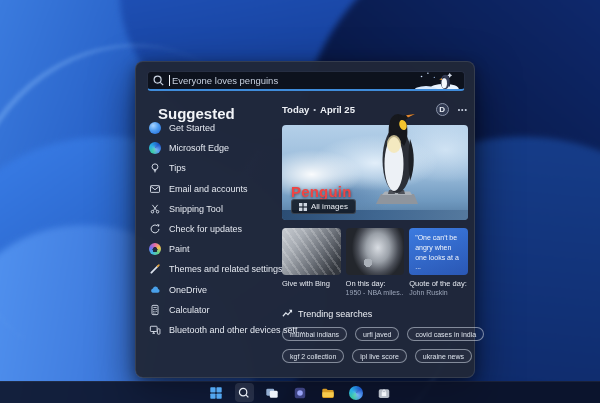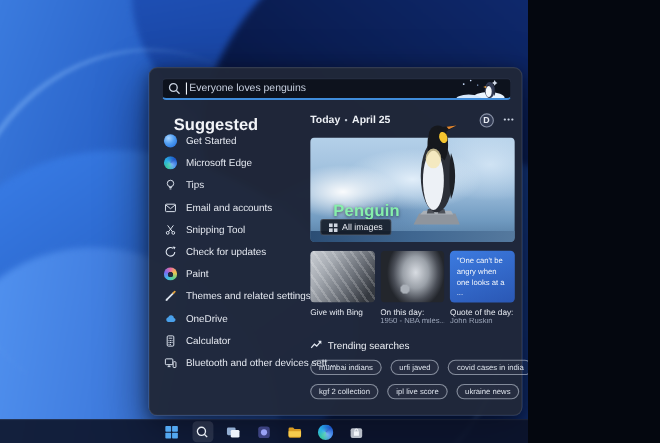--- a/index.html
+++ b/index.html
@@ -1,17 +1,17 @@
 <!DOCTYPE html>
 <html><head>
 <meta charset="utf-8">
 <style>
   * { margin:0; padding:0; box-sizing:border-box; }
   body { background:#04070f; font-family:"Liberation Sans", sans-serif; }
-  .stage { position:relative; width:480px; height:403px; overflow:hidden; }
+  .stage { position:relative; width:600px; height:403px; overflow:hidden; }
 
   
   .wallpaper { position:absolute; inset:0; background:linear-gradient(115deg,#2f6fe4 0%,#1f5ad0 38%,#123b9c 64%,#0a1c55 100%); overflow:hidden; }
   .petal { position:absolute; filter:blur(3px); }
   .p1 { left:-120px; top:-80px; width:420px; height:340px; transform:rotate(-30deg); background:linear-gradient(140deg,#4e95f5,#1b50b8 75%); border-radius:45% 55% 60% 40%/55% 45% 60% 40%; }
   .p2 { left:-60px; top:140px; width:380px; height:300px; transform:rotate(25deg); background:linear-gradient(120deg,#3d83ee,#0f3c9a); border-radius:55% 45% 50% 50%/60% 40% 55% 45%; }
   .p3 { left:120px; top:-150px; width:360px; height:300px; transform:rotate(10deg); background:linear-gradient(160deg,#2a66d8,#0d2f80); border-radius:50% 50% 45% 55%/55% 45% 50% 50%; }
   .p4 { right:-140px; top:-70px; width:430px; height:370px; transform:rotate(20deg); background:linear-gradient(200deg,#11307e,#050e2e); border-radius:48% 52% 55% 45%/60% 45% 55% 40%; }
   .p5 { right:-130px; bottom:-130px; width:470px; height:390px; transform:rotate(-15deg); background:linear-gradient(20deg,#0a1e56,#17408f); border-radius:52% 48% 50% 50%/45% 55% 50% 50%; }
   .p6 { left:-50px; bottom:-90px; width:310px; height:260px; transform:rotate(40deg); background:linear-gradient(60deg,#5a9df8,#2257c2); border-radius:50% 50% 55% 45%/55% 45% 55% 45%; }
@@ -58,21 +58,21 @@
   .hero-img { position:absolute; inset:0; border-radius:4px; overflow:hidden;
     background:
       radial-gradient(70px 34px at 16% 52%, rgba(255,255,255,0.95), transparent 72%),
       radial-gradient(90px 40px at 50% 40%, rgba(238,247,255,0.85), transparent 70%),
       radial-gradient(80px 46px at 88% 26%, rgba(222,237,250,0.75), transparent 72%),
       radial-gradient(60px 30px at 35% 75%, rgba(80,120,165,0.55), transparent 75%),
       linear-gradient(180deg,#b4d0e9 0%,#93b6d6 55%,#6f99bf 80%,#53799f 100%); }
   .hero-sea { position:absolute; left:0; right:0; bottom:0; height:10px;
     background:linear-gradient(90deg,#2b4d74,#3f6690 50%,#55799e); }
   .penguin { position:absolute; left:86px; top:-14px; }
-  .hero-title { position:absolute; left:21px; top:58px; font-size:15px; font-weight:bold; color:#86efac;
+  .hero-title { position:absolute; left:9px; top:58px; font-size:15px; font-weight:bold; color:#ef4444;
     text-shadow:0 1px 3px rgba(0,0,0,0.55); letter-spacing:.2px; }
   .all-images { position:absolute; left:9px; bottom:6px; display:flex; align-items:center; gap:4px;
     background:rgba(17,21,30,0.85); border:1px solid rgba(255,255,255,0.15); border-radius:3px;
     padding:2px 7px; font-size:8px; color:#e8ecf2; font-family:inherit; cursor:pointer; }
 
   .cards { position:absolute; left:146px; top:166px; width:186px; display:flex; gap:5px; }
   .card { width:58.6px; cursor:pointer; }
   .card-img { height:47px; border-radius:4px; overflow:hidden; position:relative; }
   .img1 { background:
       repeating-linear-gradient(55deg, rgba(255,255,255,0.18) 0 2px, transparent 2px 7px),

